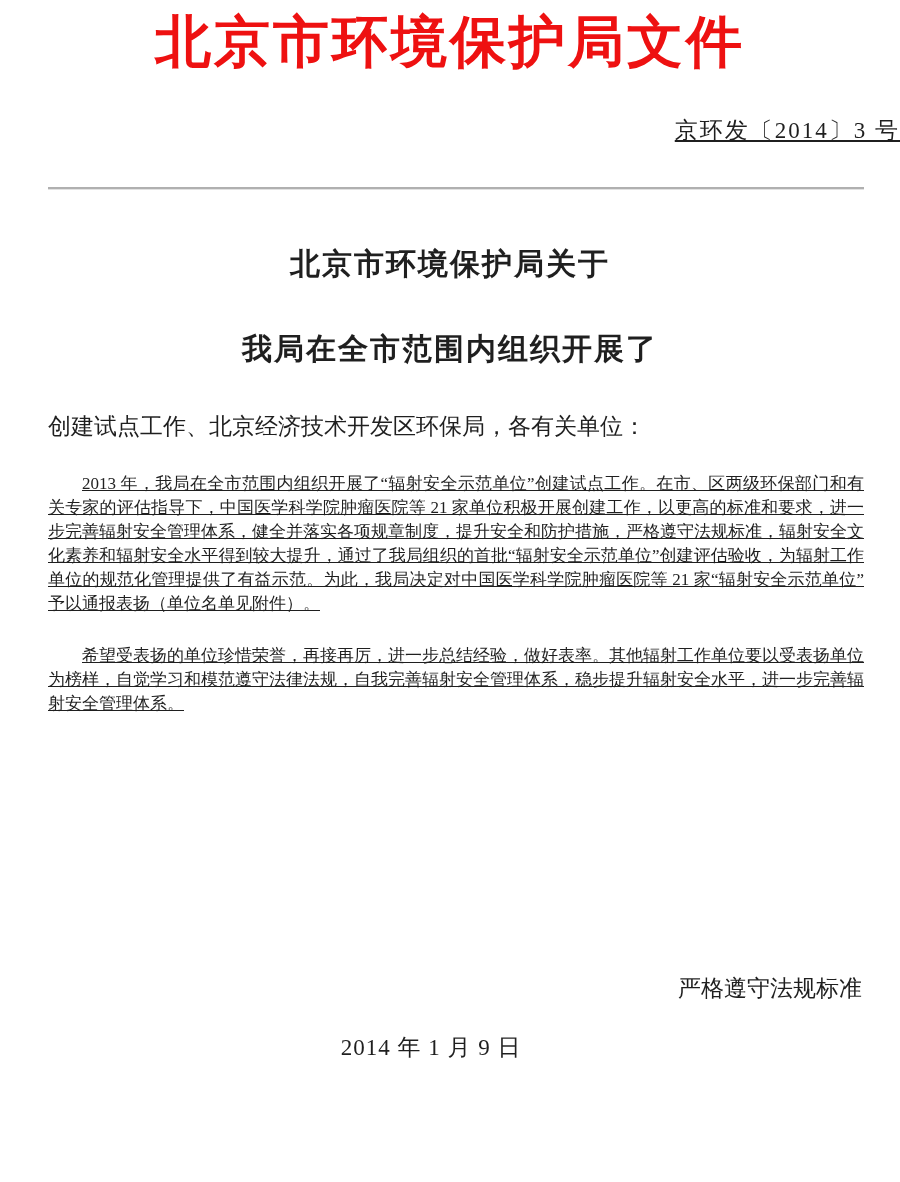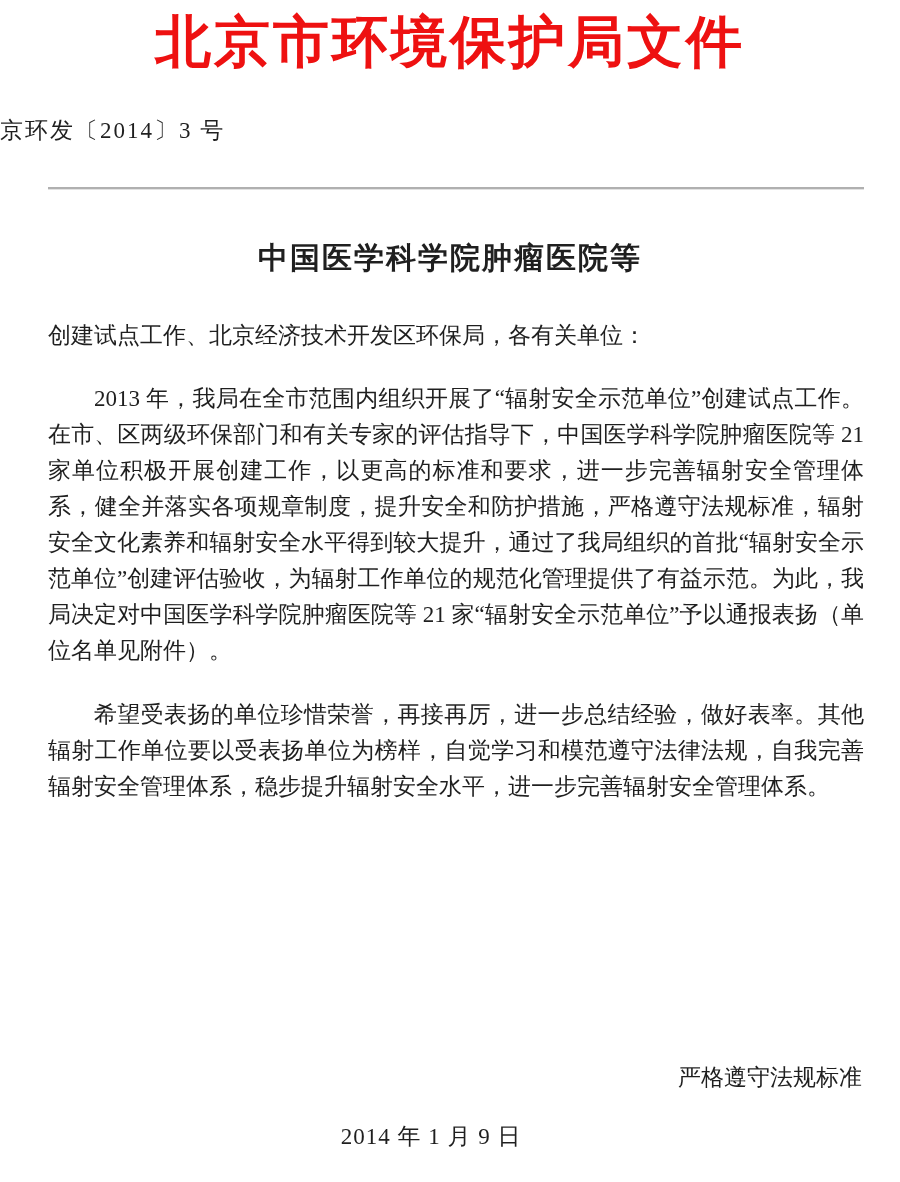--- a/index.html
+++ b/index.html
@@ -23,24 +23,25 @@
     text-align: center;
     color: #ee1111;
     font-size: 56px;
     line-height: 60px;
     font-weight: bold;
     letter-spacing: 3px;
     font-family: "Liberation Serif", "DejaVu Serif", serif;
   }
   .doc-number {
     margin-top: 46px;
-    text-align: left;
+    text-align: right;
     font-size: 23px;
     line-height: 26px;
     letter-spacing: 2px;
+    text-decoration: underline;
   }
   .divider {
     height: 2px;
     background: #b0b0b0;
     border-bottom: 1px solid #e2e2e2;
     margin: 43px 36px 0 48px;
   }
   .doc-title-line {
     text-align: center;
     font-family: "Liberation Sans", "DejaVu Sans", sans-serif;
@@ -51,24 +52,25 @@
   }
   .doc-title-line.first { margin-top: 57px; }
   .doc-title-line.second { margin-top: 51px; }
   .salutation {
     margin: 46px 36px 0 48px;
     font-size: 23px;
     line-height: 30px;
   }
   .para {
     margin: 30px 36px 0 48px;
-    font-size: 23px;
-    line-height: 36px;
+    font-size: 17px;
+    line-height: 24px;
     text-align: justify;
     text-indent: 2em;
+    text-decoration: underline;
   }
   .para.second { margin-top: 28px; }
   .signature-block {
     margin: 260px 38px 0 0;
     text-align: right;
     font-size: 23px;
     line-height: 26px;
   }
   .signature-date {
     margin: 33px 38px 0 0;
@@ -82,22 +84,23 @@
 <body>
 
 <div class="page">
 
   <h1 class="org-title">北京市环境保护局文件</h1>
 
   <div class="doc-number">京环发〔2014〕3 号</div>
 
   <div class="divider"></div>
 
+  <div class="doc-title-line first">北京市环境保护局关于</div>
 
-  <div class="doc-title-line second">中国医学科学院肿瘤医院等</div>
+  <div class="doc-title-line second">我局在全市范围内组织开展了</div>
 
   <div class="salutation">创建试点工作、北京经济技术开发区环保局，各有关单位：</div>
 
   <p class="para first">2013 年，我局在全市范围内组织开展了“辐射安全示范单位”创建试点工作。在市、区两级环保部门和有关专家的评估指导下，中国医学科学院肿瘤医院等 21 家单位积极开展创建工作，以更高的标准和要求，进一步完善辐射安全管理体系，健全并落实各项规章制度，提升安全和防护措施，严格遵守法规标准，辐射安全文化素养和辐射安全水平得到较大提升，通过了我局组织的首批“辐射安全示范单位”创建评估验收，为辐射工作单位的规范化管理提供了有益示范。为此，我局决定对中国医学科学院肿瘤医院等 21 家“辐射安全示范单位”予以通报表扬（单位名单见附件）。</p>
 
   <p class="para second">希望受表扬的单位珍惜荣誉，再接再厉，进一步总结经验，做好表率。其他辐射工作单位要以受表扬单位为榜样，自觉学习和模范遵守法律法规，自我完善辐射安全管理体系，稳步提升辐射安全水平，进一步完善辐射安全管理体系。</p>
 
   <div class="signature-block">严格遵守法规标准</div>
 
   <div class="signature-date">2014 年 1 月 9 日</div>

